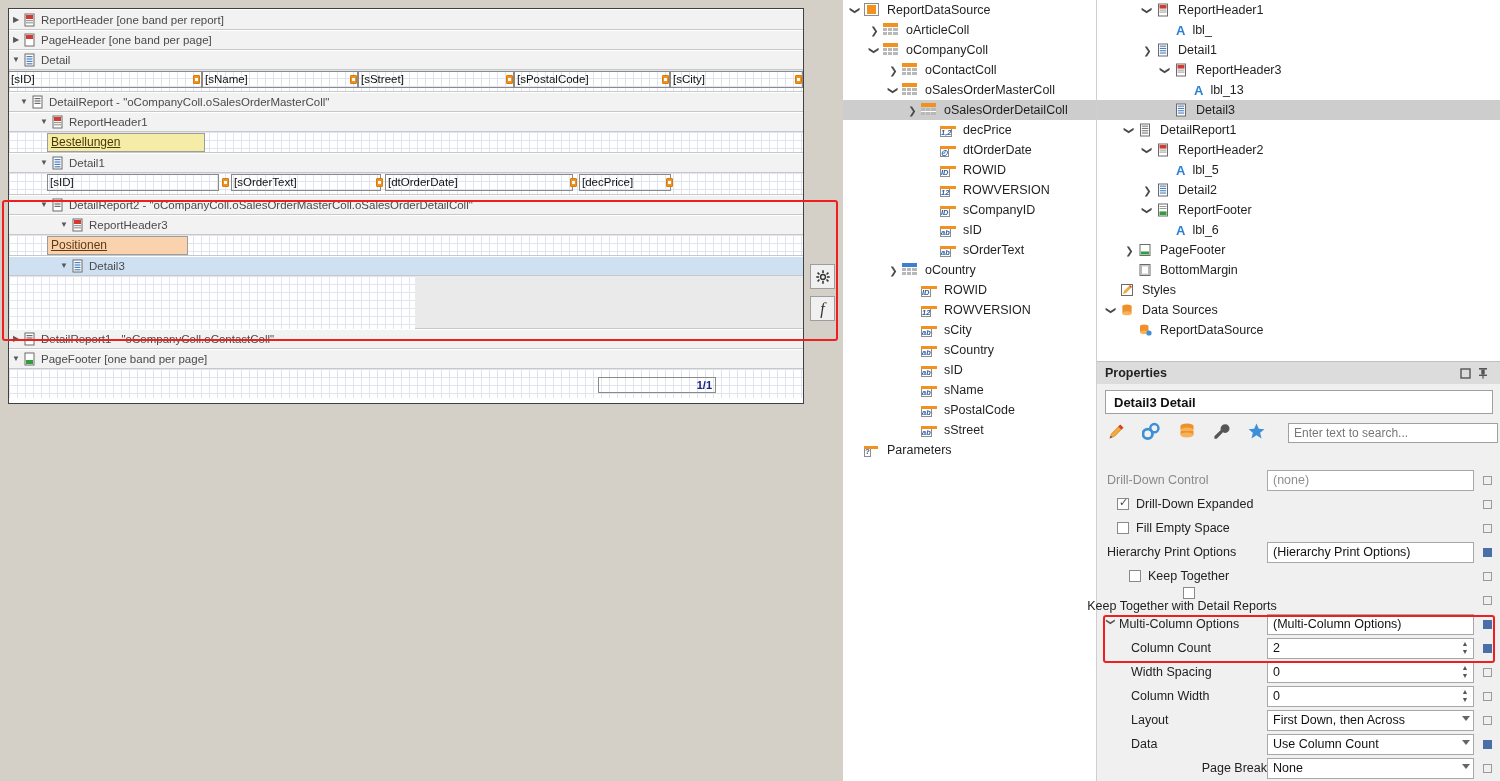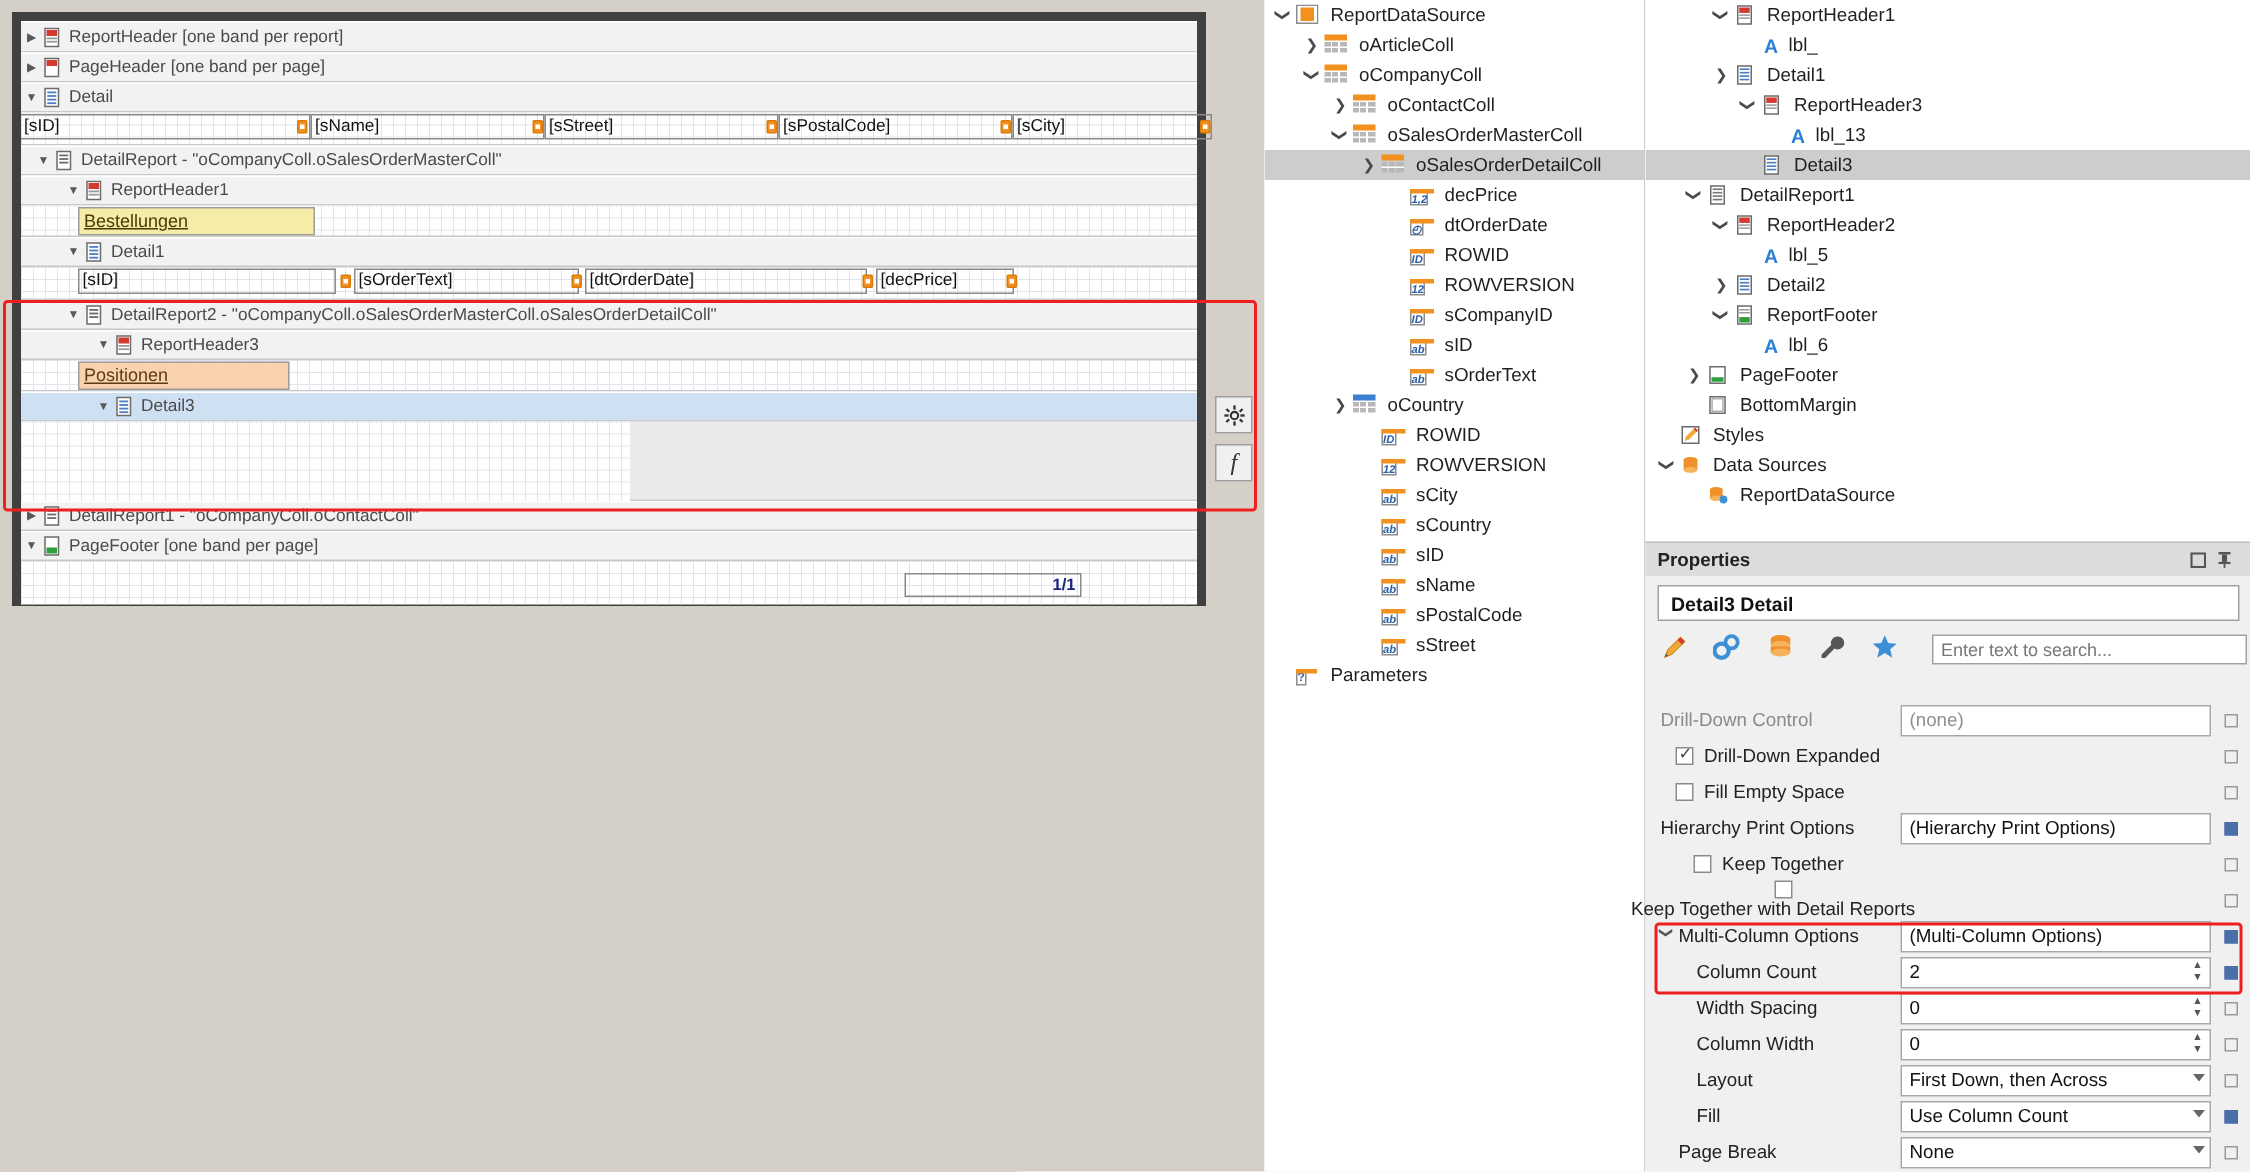--- a/index.html
+++ b/index.html
@@ -16,21 +16,21 @@
 
   
   #designer {
     position: absolute; left: 0; top: 0; width: 843px; height: 781px;
     background: #d4d0c8;
     overflow: hidden;
   }
   .dz-surface {
     position: absolute; left: 8px; top: 8px; width: 796px; height: 396px;
     background: #ffffff;
-    border: 6px solid #404040;
+    border: 1px solid #404040;
   }
   .band-head {
     position: relative;
     height: 20px;
     background: #f2f2f2;
     border-bottom: 1px solid #c8c8c8;
     border-top: 1px solid #ffffff;
     display: flex; align-items: center;
     font-size: 11.5px;
     color: #4a4a4a;
@@ -179,21 +179,21 @@
   .psearch {
     margin-left:6px; width:210px; height:20px; background:#fff; border:1px solid #a0a0a0;
     font-size:12px; color:#777; padding-left:5px; line-height:18px;
   }
   .grid { position:absolute; left:0; top:106px; width:403px; bottom:0; background:#f0f0f0;}
   .prow { display:flex; align-items:center; height:24px; position:relative; }
   .plabel { width:170px; padding-left:10px; font-size:12.5px; color:#222; display:flex; align-items:center; white-space:nowrap;}
   .plabel.dim { color:#8a8a8a; }
   .pexp { width:12px; font-size:9px; color:#555; margin-right:2px; }
   .pindent { padding-left:34px; }
-  .pindent2 { padding-left:22px; }
+  .pindent2 { padding-left:22px;justify-content:flex-end; }
   .cbx { width:12px; height:12px; border:1px solid #8a8a8a; background:#fff; margin-right:7px; margin-left:20px; position:relative;}
   .cbx.on::after { content:"\2713"; position:absolute; left:1px; top:-3px; font-size:11px; color:#444;}
   .pval {
     flex:1; margin-right:26px; height:21px; background:#fff; border:1px solid #a8a8a8;
     font-size:12.5px; color:#111; padding-left:5px; line-height:19px; position:relative; white-space:nowrap; overflow:hidden;
   }
   .pval.empty { background:transparent; border:none; }
   .pval.dim { color:#8f8f8f; }
   .spin { position:absolute; right:2px; top:1px; width:12px; height:17px; color:#555; font-size:7px; line-height:8px; text-align:center;}
   .dd { position:absolute; right:3px; top:5px; width:0;height:0;border-left:4px solid transparent;border-right:4px solid transparent;border-top:5px solid #666;}
@@ -899,21 +899,21 @@
           </div>
           <div class="prow">
             <div class="plabel pindent">
               <span>Layout</span>
             </div>
             <div class="pval">First Down, then Across<span class="dd"></span></div>
             <span class="pmark"></span>
           </div>
           <div class="prow">
             <div class="plabel pindent">
-              <span>Fill</span>
+              <span>Data</span>
             </div>
             <div class="pval">Use Column Count<span class="dd"></span></div>
             <span class="pmark filled"></span>
           </div>
           <div class="prow">
             <div class="plabel pindent2">
               <span>Page Break</span>
             </div>
             <div class="pval">None<span class="dd"></span></div>
             <span class="pmark"></span>

